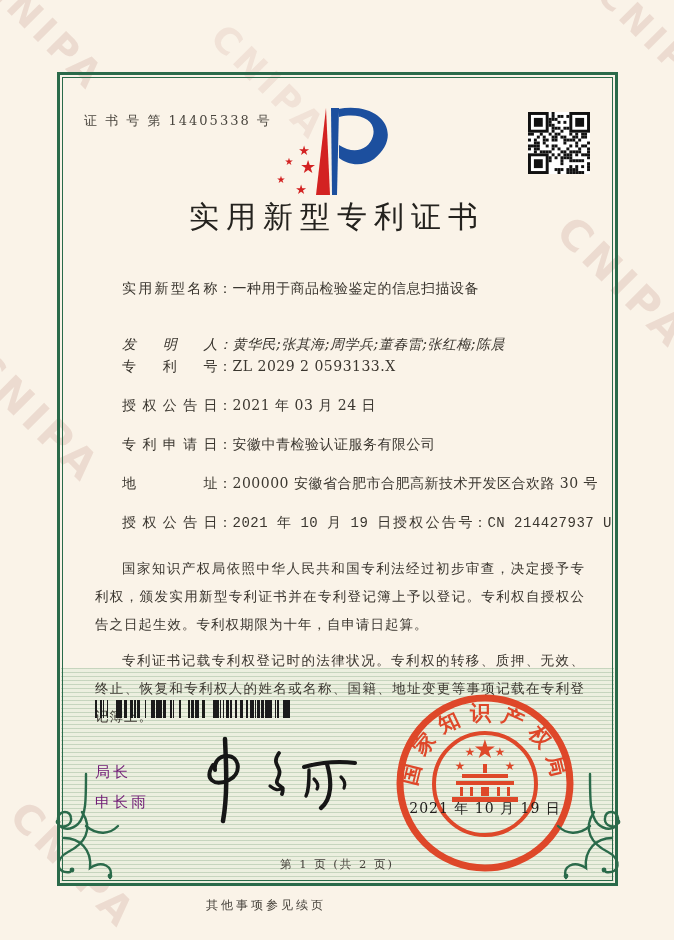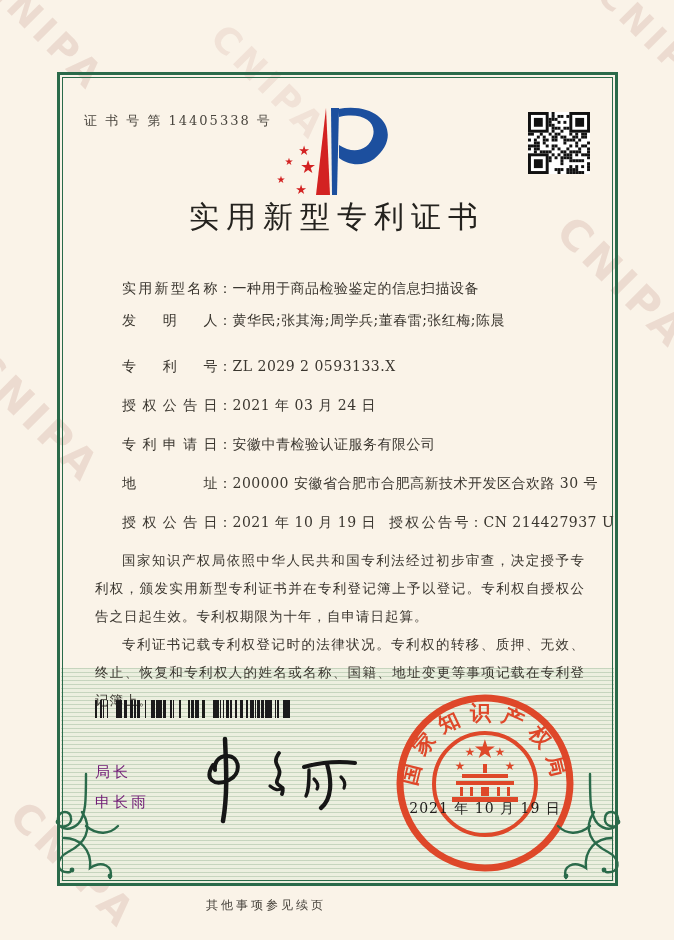--- a/index.html
+++ b/index.html
@@ -48,21 +48,21 @@
   .fields { position:absolute; left:95px; top:270px; width:500px; z-index:3; }
   .frow { position:absolute; left:0; font-size:14px; letter-spacing:0.5px; white-space:nowrap; color:#3a362f;margin-left:27px; }
   .flabel { display:inline-block; width:96px; text-align:justify; text-align-last:justify; vertical-align:bottom; }
   .flabel2 { display:inline-block; width:80px; text-align:justify; text-align-last:justify; vertical-align:bottom; }
   .fgroup1 { display:inline-block; width:262px; }
   .paras {
     position:absolute; left:95px; top:546px; width:490px; z-index:3;
     font-size:13.5px; line-height:28px; text-align:justify;
     letter-spacing:1px; color:#3a362f;
   }
-  .paras p { text-indent:2em; }
+  .paras p { text-indent:2em;margin-top:8px; }
   .barcode { position:absolute; left:95px; top:700px; z-index:3; }
   .signer {
     position:absolute; left:95px; top:757px; z-index:3;
     font-size:15px; letter-spacing:3px; color:#701a75; line-height:30px;
   }
   .sig-script { position:absolute; left:185px; top:733px; z-index:3; }
   .seal { position:absolute; left:390px; top:688px; z-index:3; opacity:0.92; }
   .seal-date {
     position:absolute; left:396px; top:800px; width:178px; z-index:4;
     font-size:14px; letter-spacing:1px; color:#1e1c19; text-align:center; white-space:nowrap;
@@ -253,26 +253,26 @@
         <rect x="0" y="42" width="21" height="21" fill="#111"></rect>
         <rect x="3" y="45" width="15" height="15" fill="#fff"></rect>
         <rect x="6" y="48" width="9" height="9" fill="#111"></rect>
       </svg>
   </div>
 
   <div class="title">实用新型专利证书</div>
 
   <div class="fields">
     <div class="frow" style="top:10px;"><span class="flabel">实用新型名称</span><span>：</span><span>一种用于商品检验鉴定的信息扫描设备</span></div>
-    <div class="frow" style="top:42px;"><span class="flabel">发明人</span><span>：</span><span>黄华民;张其海;周学兵;董春雷;张红梅;陈晨</span></div>
+    <div class="frow" style="top:66px;font-style:italic;"><span class="flabel">发明人</span><span>：</span><span>黄华民;张其海;周学兵;董春雷;张红梅;陈晨</span></div>
     <div class="frow" style="top:88px;"><span class="flabel">专利号</span><span>：</span><span>ZL 2029 2 0593133.X</span></div>
     <div class="frow" style="top:127px;"><span class="flabel">授权公告日</span><span>：</span><span>2021 年 03 月 24 日</span></div>
     <div class="frow" style="top:166px;"><span class="flabel">专利申请日</span><span>：</span><span>安徽中青检验认证服务有限公司</span></div>
     <div class="frow" style="top:205px;"><span class="flabel">地址</span><span>：</span><span>200000 安徽省合肥市合肥高新技术开发区合欢路 30 号</span></div>
-    <div class="frow" style="top:244px;">
+    <div class="frow" style="top:244px;font-family:Liberation Mono, monospace;">
       <span class="fgroup1"><span class="flabel">授权公告日</span><span>：</span><span>2021 年 10 月 19 日</span></span>
       <span><span class="flabel2">授权公告号</span><span>：</span><span>CN 214427937 U</span></span>
     </div>
   </div>
 
   <div class="paras">
     <p>国家知识产权局依照中华人民共和国专利法经过初步审查，决定授予专利权，颁发实用新型专利证书并在专利登记簿上予以登记。专利权自授权公告之日起生效。专利权期限为十年，自申请日起算。</p>
     <p>专利证书记载专利权登记时的法律状况。专利权的转移、质押、无效、终止、恢复和专利权人的姓名或名称、国籍、地址变更等事项记载在专利登记簿上。</p>
   </div>
 
@@ -397,15 +397,16 @@
       <path d="M46 2 C46 28 46 44 38 52 C28 61 16 56 18 46 C20 38 30 38 31 46 C32 52 26 56 20 54"></path>
       <path d="M42 40 C54 58 44 72 28 80 C14 87 16 102 30 100"></path>
       <path d="M24 66 C40 66 52 78 50 96 C62 88 74 94 70 106"></path>
       <path d="M46 54 C58 64 70 62 78 54"></path>
       <circle cx="18" cy="50" r="2.4" fill="#2a6a4a" stroke="none"></circle>
       <circle cx="32" cy="98" r="2.4" fill="#2a6a4a" stroke="none"></circle>
       <circle cx="70" cy="104" r="2.4" fill="#2a6a4a" stroke="none"></circle>
     </svg>
   </div>
 
+  <div class="page-no">第 1 页 (共 2 页)</div>
   <div class="footer-note">其他事项参见续页</div>
 
 </div>
 
 </body></html>

